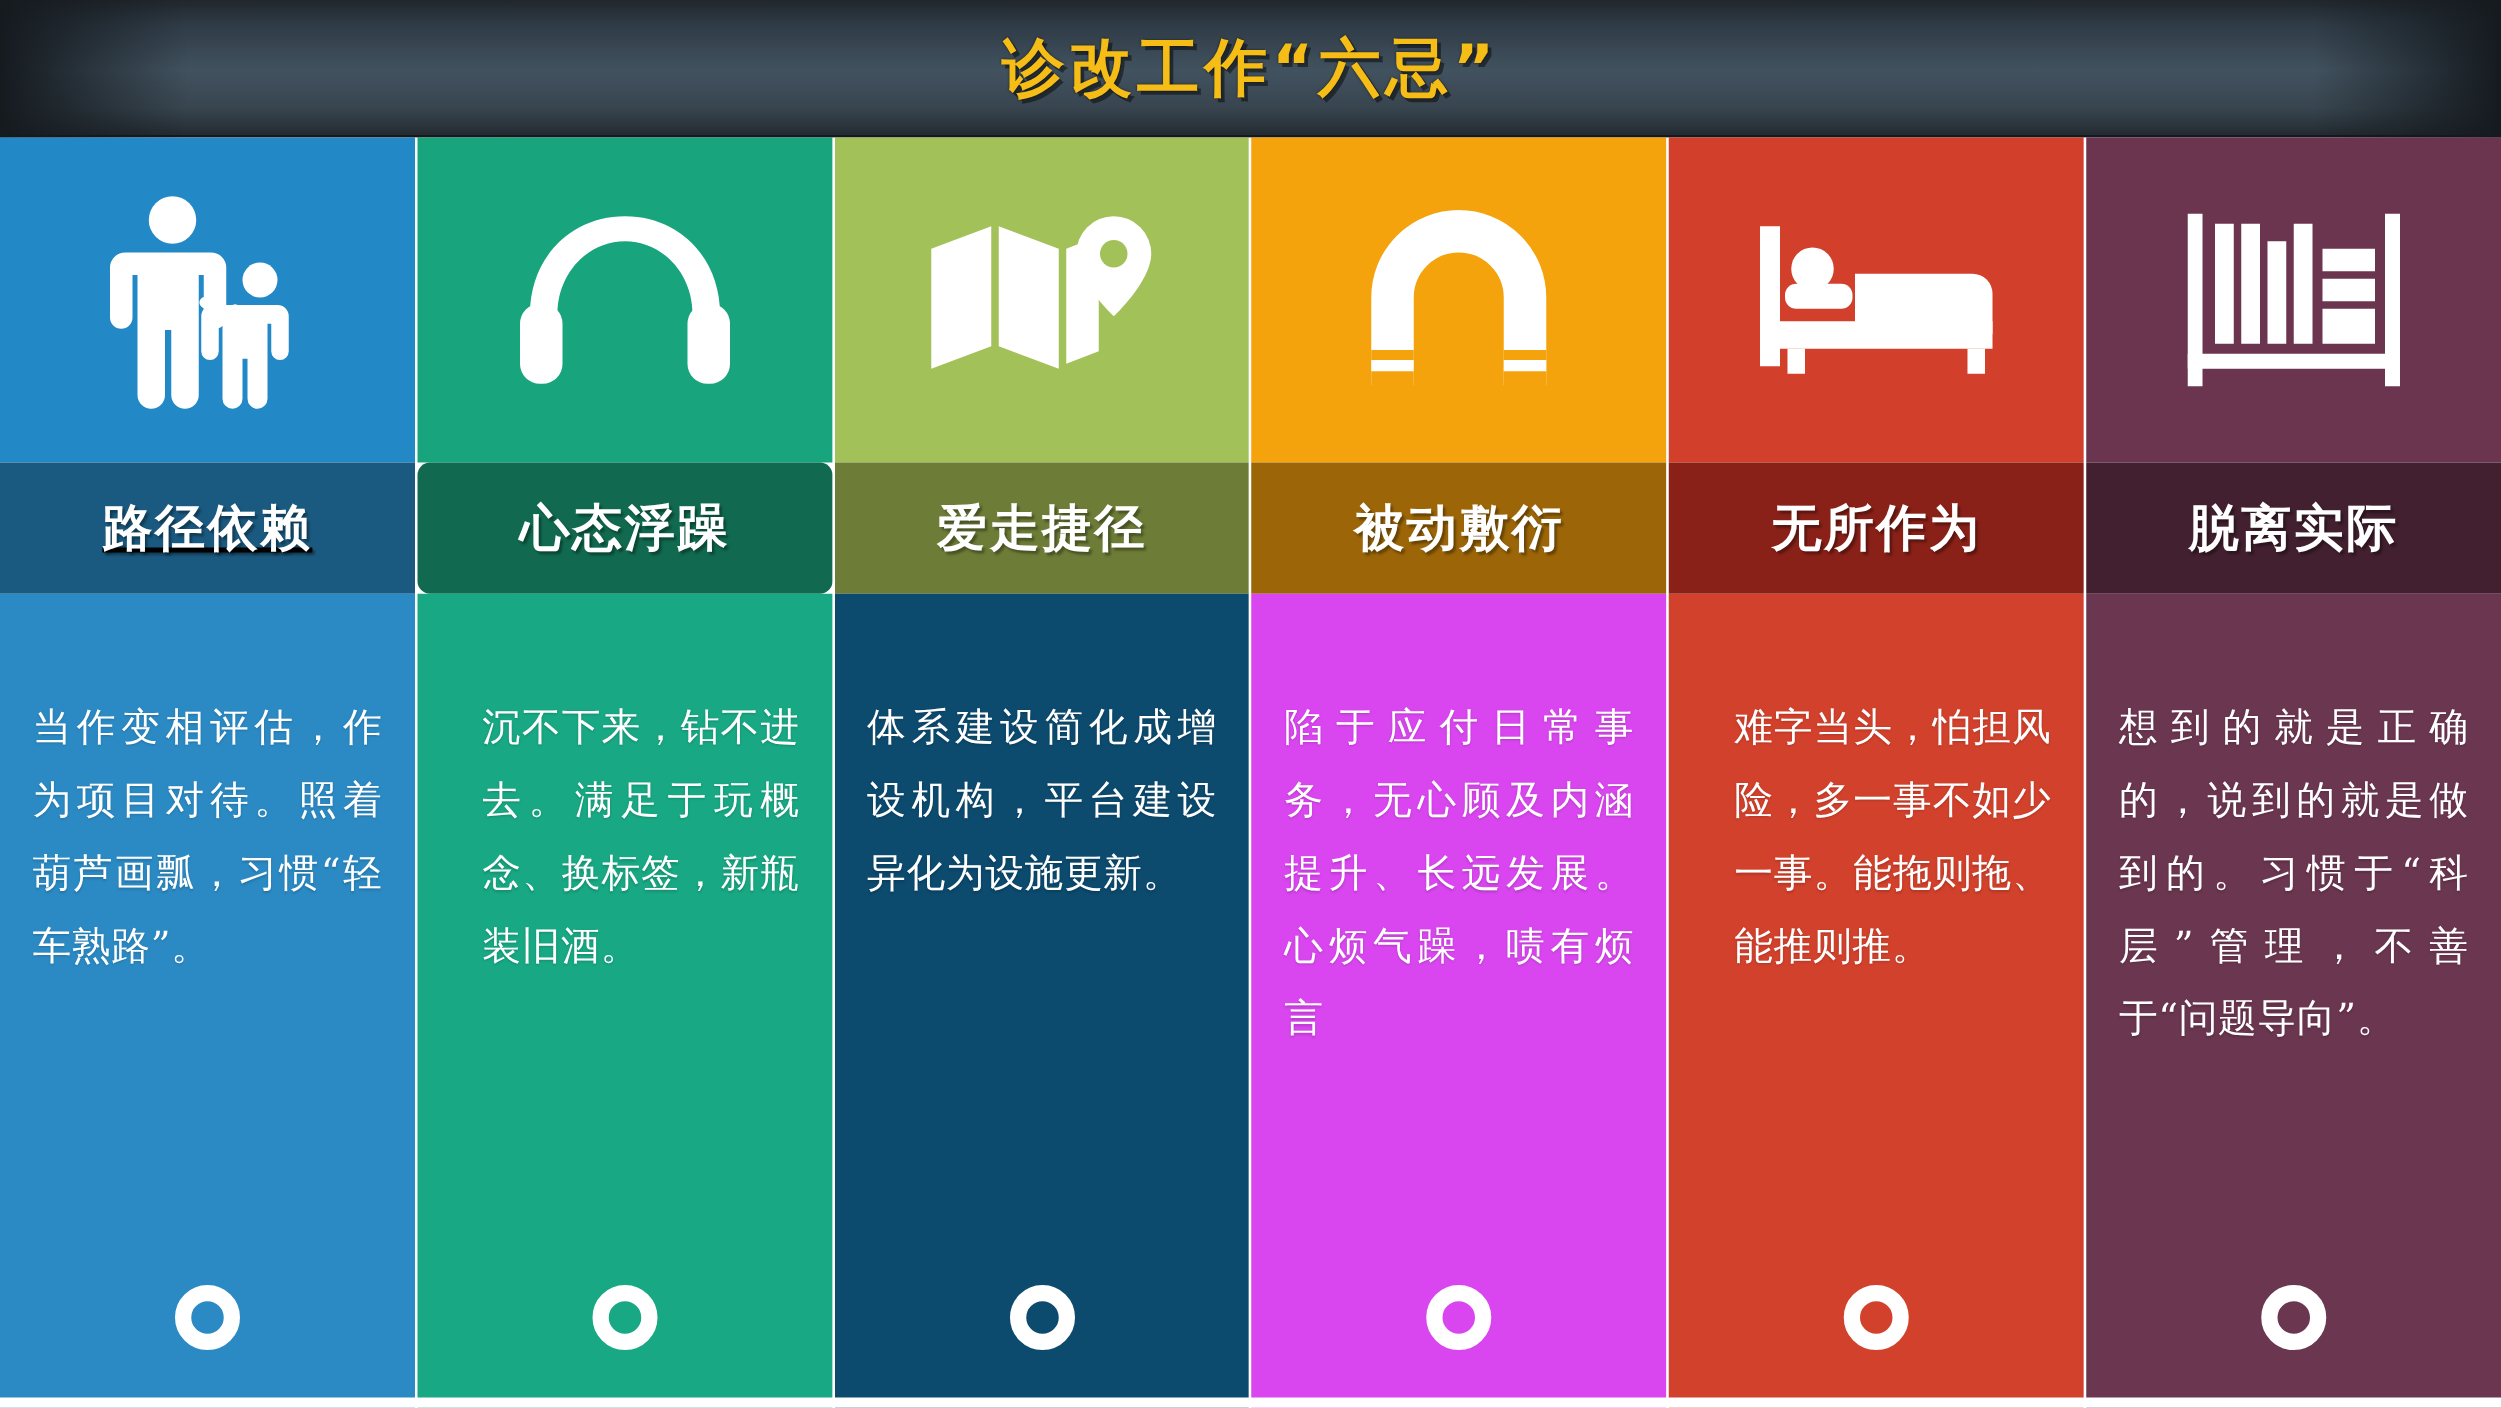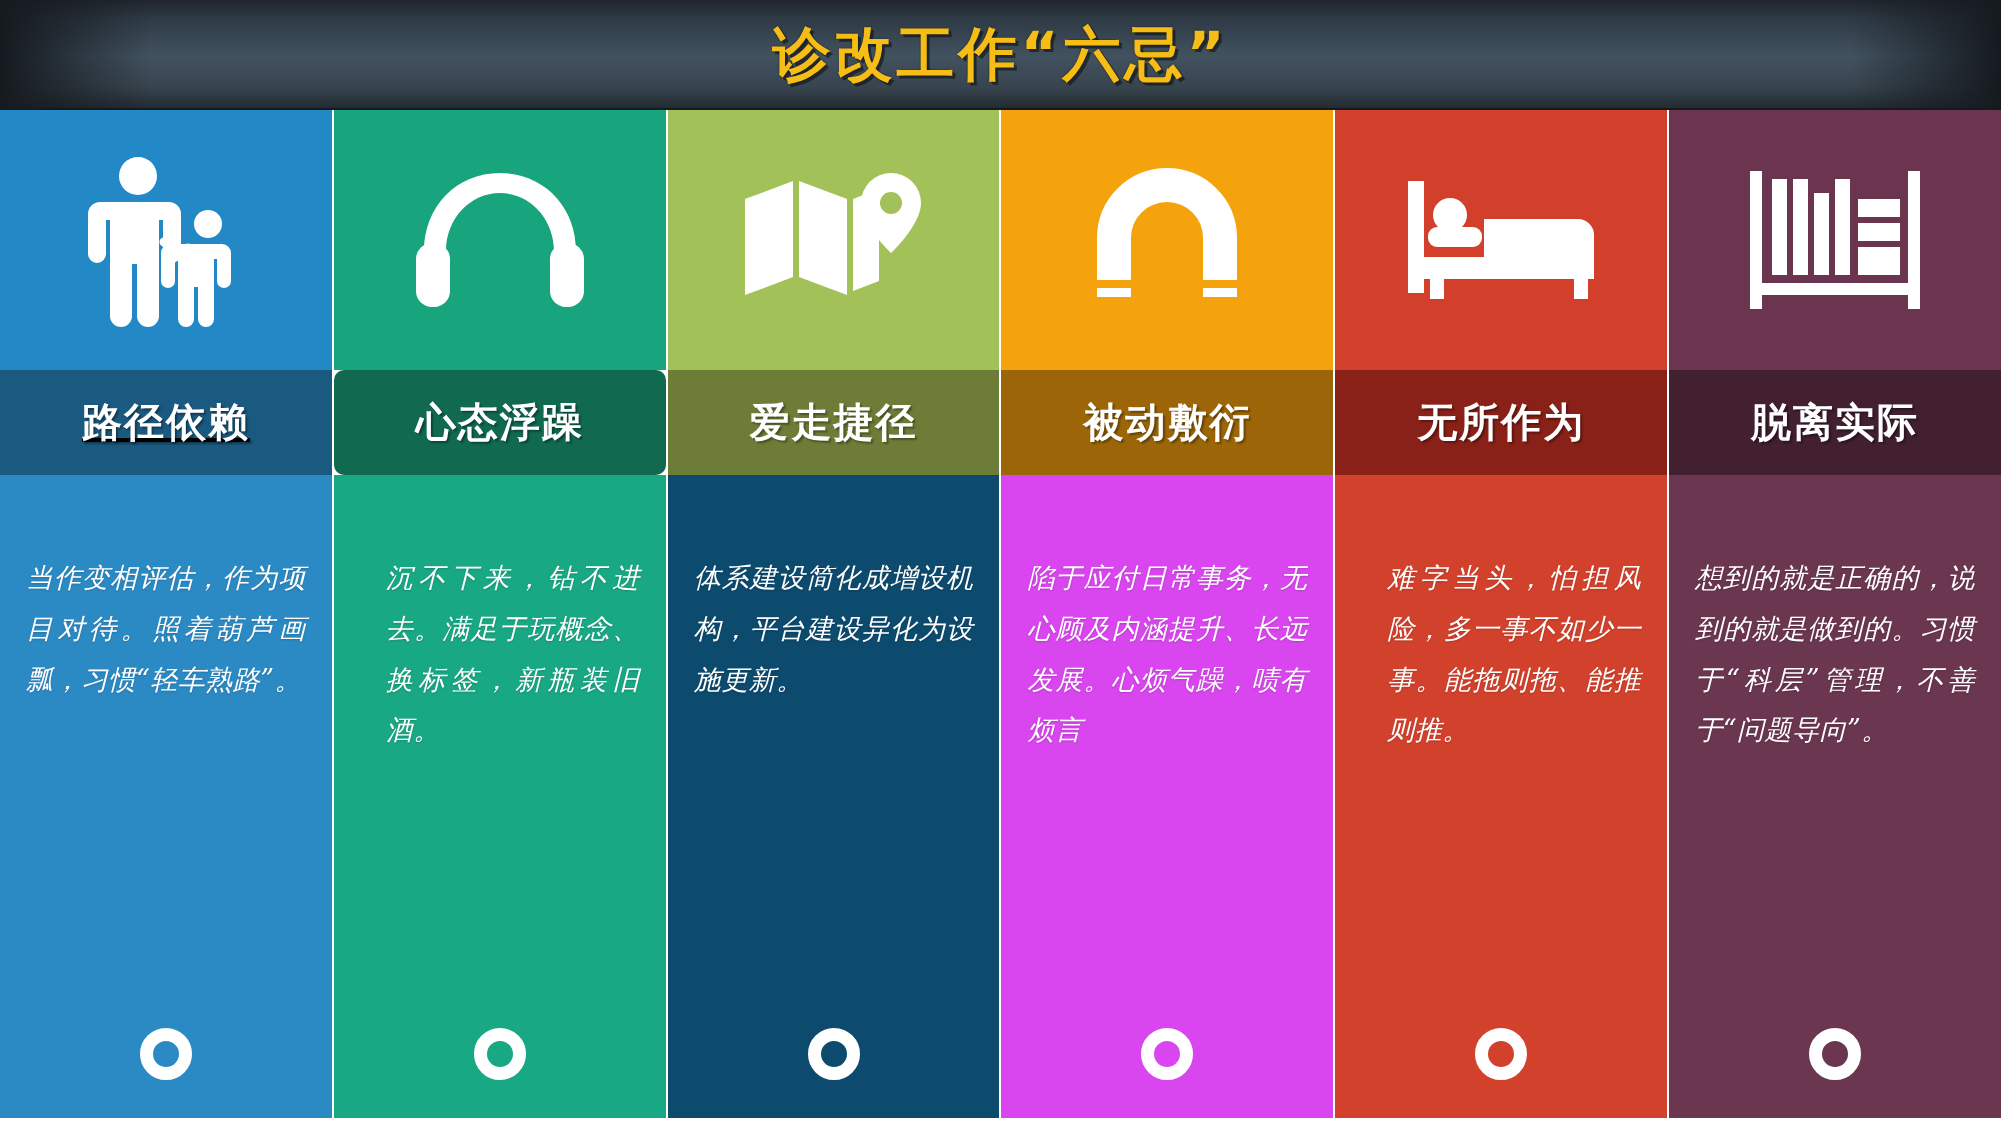--- a/index.html
+++ b/index.html
@@ -16,21 +16,21 @@
     border-bottom:2px solid #15191d;
   }
   .titlebar .edgeL, .titlebar .edgeR {
     position:absolute; top:0; height:110px; width:150px;
   }
   .titlebar .edgeL { left:0; background:linear-gradient(90deg,#151a1f 0%,rgba(21,26,31,0) 100%); }
   .titlebar .edgeR { right:0; background:linear-gradient(270deg,#151a1f 0%,rgba(21,26,31,0) 100%); }
   .title-text {
     position:relative; z-index:2;
     font-family:"DejaVu Sans","Liberation Sans",sans-serif;
-    font-size:58px; font-weight:bold; color:#f6bd16;
+    font-size:50px; font-weight:bold; color:#f6bd16;
     letter-spacing:4px; line-height:1;
     text-shadow: 3px 3px 0 rgba(0,0,0,0.45), 0 0 2px rgba(0,0,0,0.6);
   }
 
   
   .cols {
     position:absolute; left:0; top:110px; width:2001px; height:1016px;
     display:flex;
   }
   .col { position:relative; flex:1 1 0; display:flex; flex-direction:column; }
@@ -53,26 +53,25 @@
     white-space:nowrap;
   }
 
   .body-band {
     flex:1 1 auto; position:relative;
     display:flex; flex-direction:column; align-items:center;
   }
   .body-text {
     margin-top:78px; width:calc(100% - 44px);
     font-family:"DejaVu Serif","Liberation Serif",serif;
-    font-size:27px; line-height:1.88; color:#ffffff;
+    font-size:31px; line-height:1.88; color:#ffffff;
     text-align:justify; text-justify:inter-character;
     letter-spacing:0.5px;
     text-shadow:0 1px 2px rgba(0,0,0,0.18);
     padding:0 4px;
-    font-style:italic;
   }
   .ring-wrap {
     position:absolute; left:0; right:0; bottom:46px;
     display:flex; align-items:center; justify-content:center;
   }
   .ring { width:52px; height:52px; border-radius:50%; border:13px solid #ffffff; background:transparent; }
 
   .baseline {
     position:absolute; left:0; bottom:0; width:2001px; height:8px; background:#ffffff;
   }

